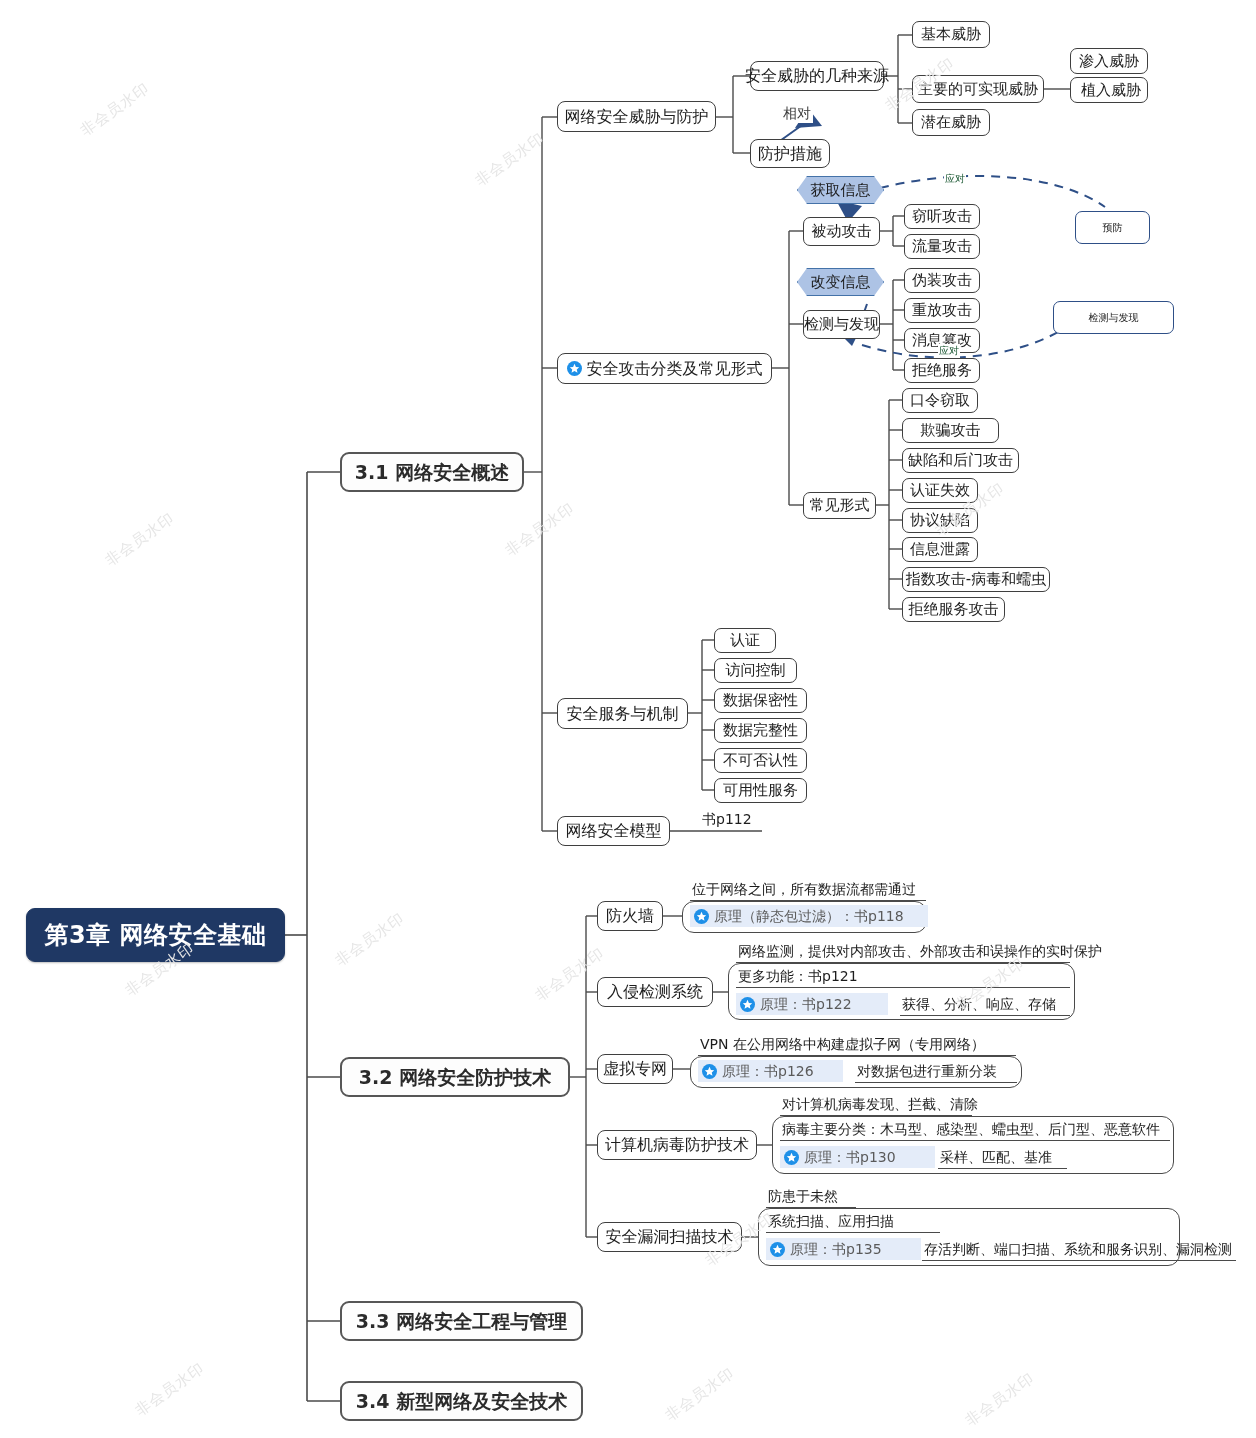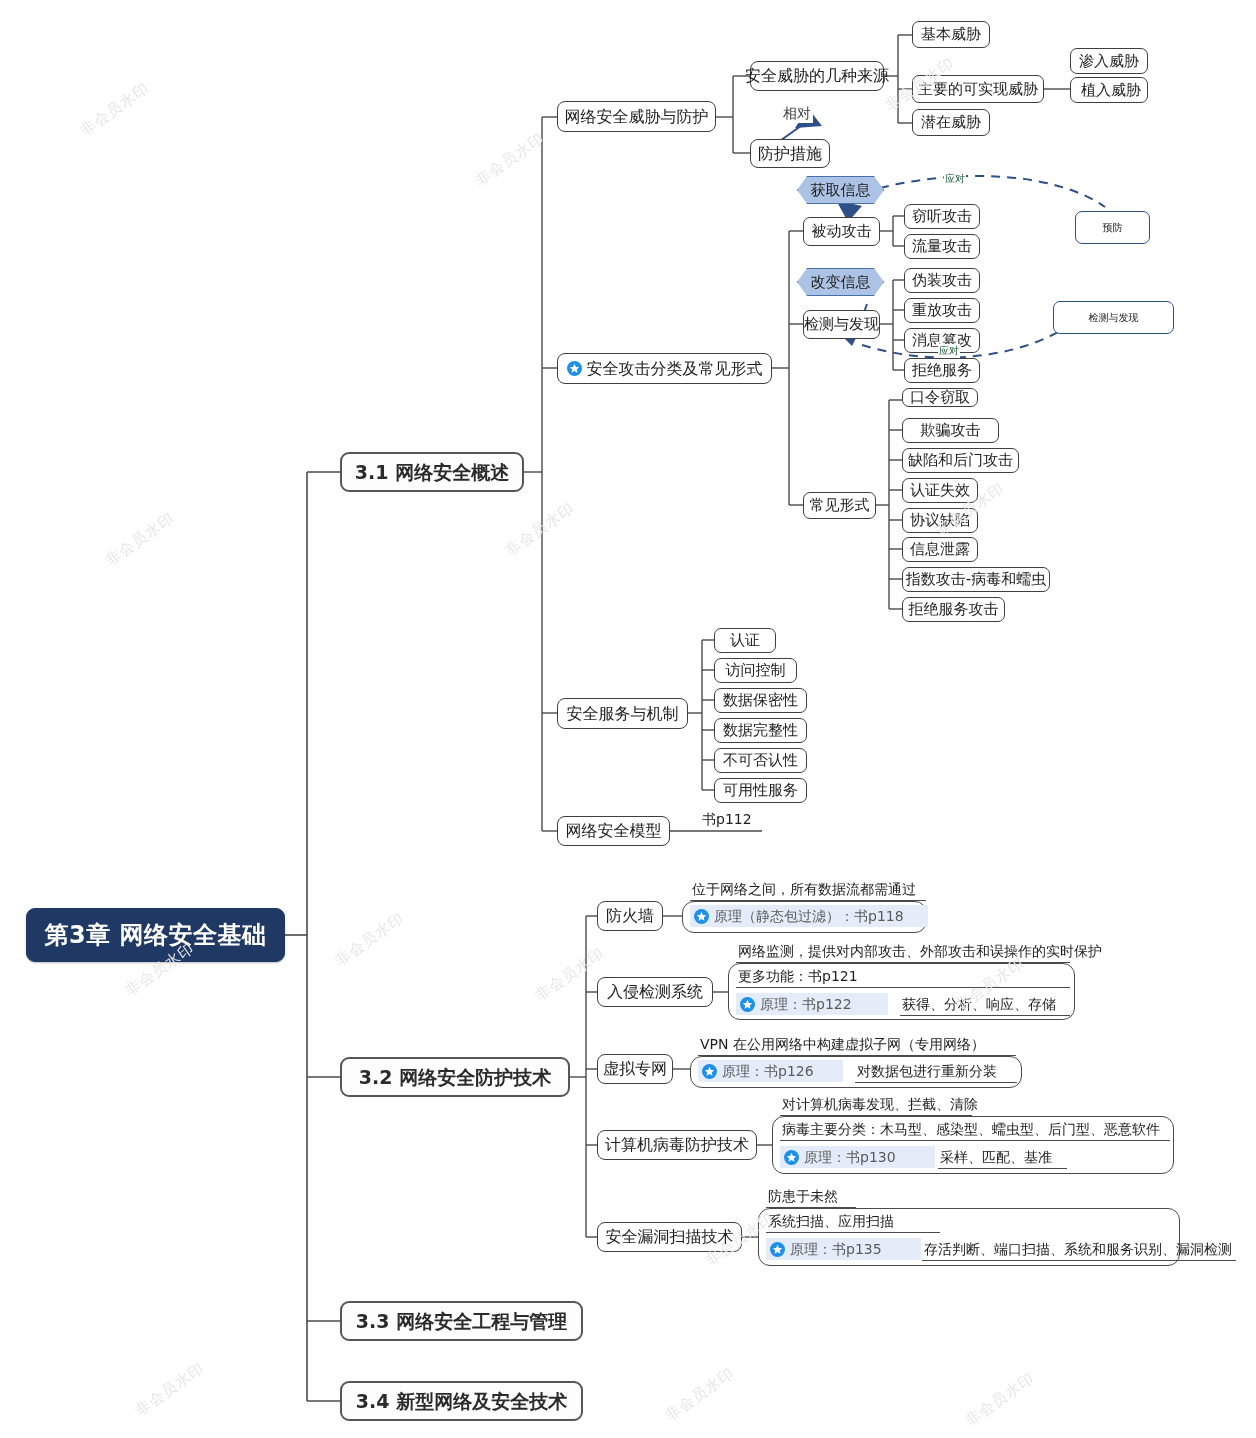--- a/index.html
+++ b/index.html
@@ -377,21 +377,21 @@
   <div class="node blue-box" style="left:1075px;top:211px;width:75px;height:33px;">
     <span>预防</span>
   </div>
   <div class="node blue-box" style="left:1053px;top:301px;width:121px;height:33px;">
     <span>检测与发现</span>
   </div>
 
   <div class="node leaf" style="left:803px;top:492px;width:73px;height:27px;">
     <span>常见形式</span>
   </div>
-  <div class="node leaf" style="left:902px;top:388px;width:76px;height:19px;">
+  <div class="node leaf" style="left:902px;top:388px;width:76px;height:25px;">
     <span>口令窃取</span>
   </div>
   <div class="node leaf" style="left:902px;top:418px;width:97px;height:25px;">
     <span>欺骗攻击</span>
   </div>
   <div class="node leaf" style="left:902px;top:448px;width:117px;height:25px;">
     <span>缺陷和后门攻击</span>
   </div>
   <div class="node leaf" style="left:902px;top:478px;width:76px;height:25px;">
     <span>认证失效</span>

